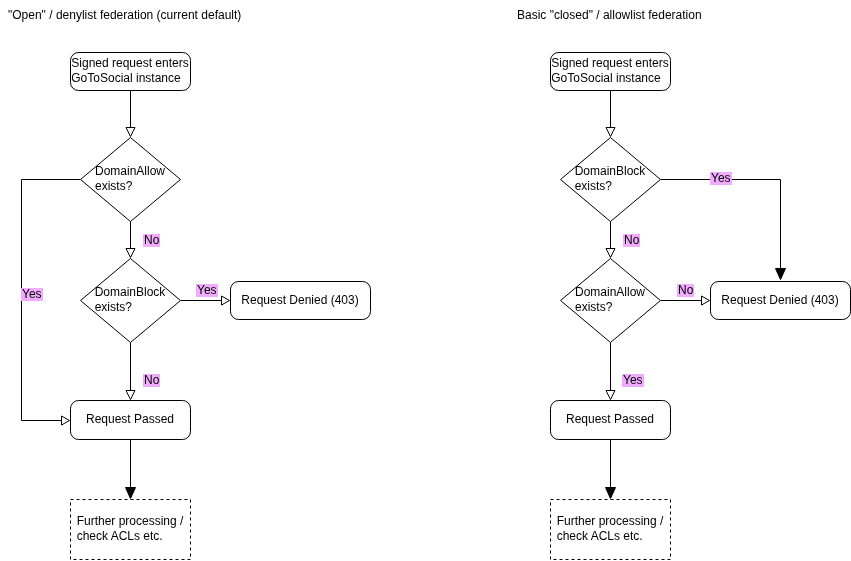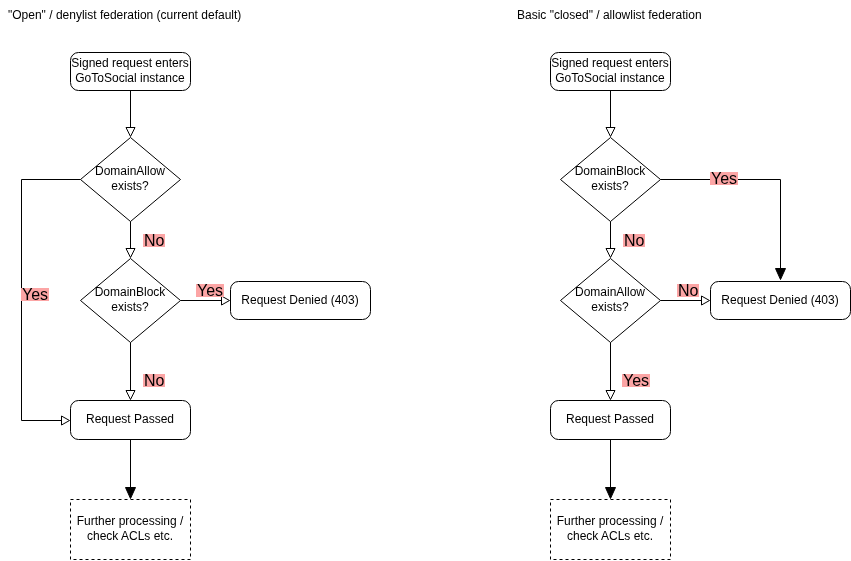--- a/index.html
+++ b/index.html
@@ -25,30 +25,30 @@
     position: absolute;
     font-size: 12px;
     line-height: 14px;
     white-space: nowrap;
   }
   .node-label {
     position: absolute;
     display: flex;
     align-items: center;
     justify-content: center;
-    text-align: center;
+    text-align: left;
     white-space: pre-line;
     font-size: 12px;
     line-height: 15px;
   }
   .edge-label {
     position: absolute;
-    font-size: 16px;
+    font-size: 12px;
     line-height: 13px;
-    background: #fca5a5;
+    background: #f0abfc;
     padding: 0 1px;
     white-space: nowrap;
     text-align: center;
   }
 </style>
 </head>
 <body>
 
 <div class="canvas">
 

